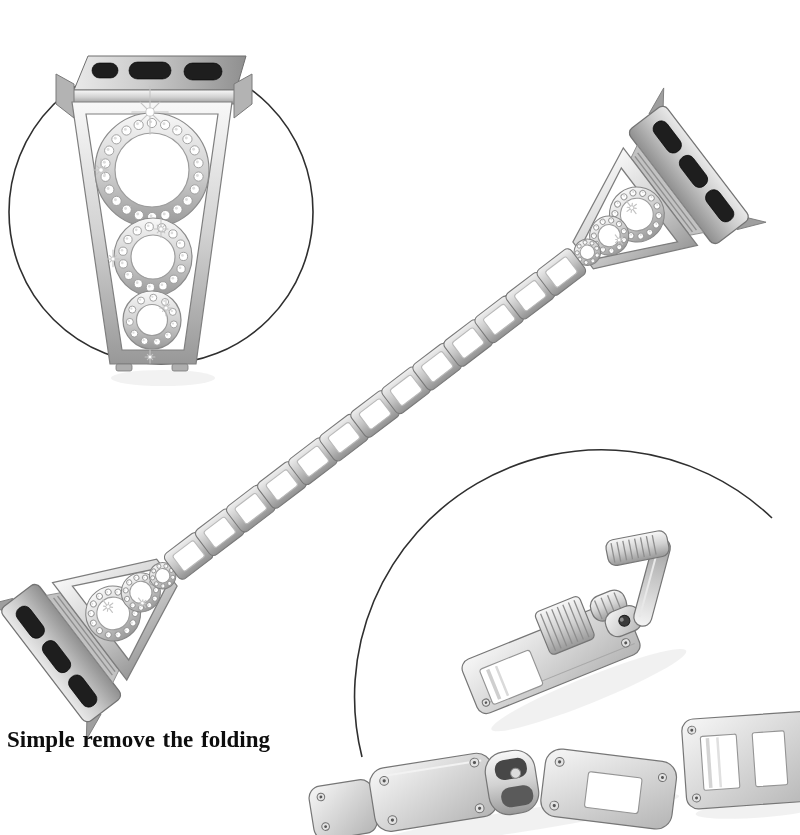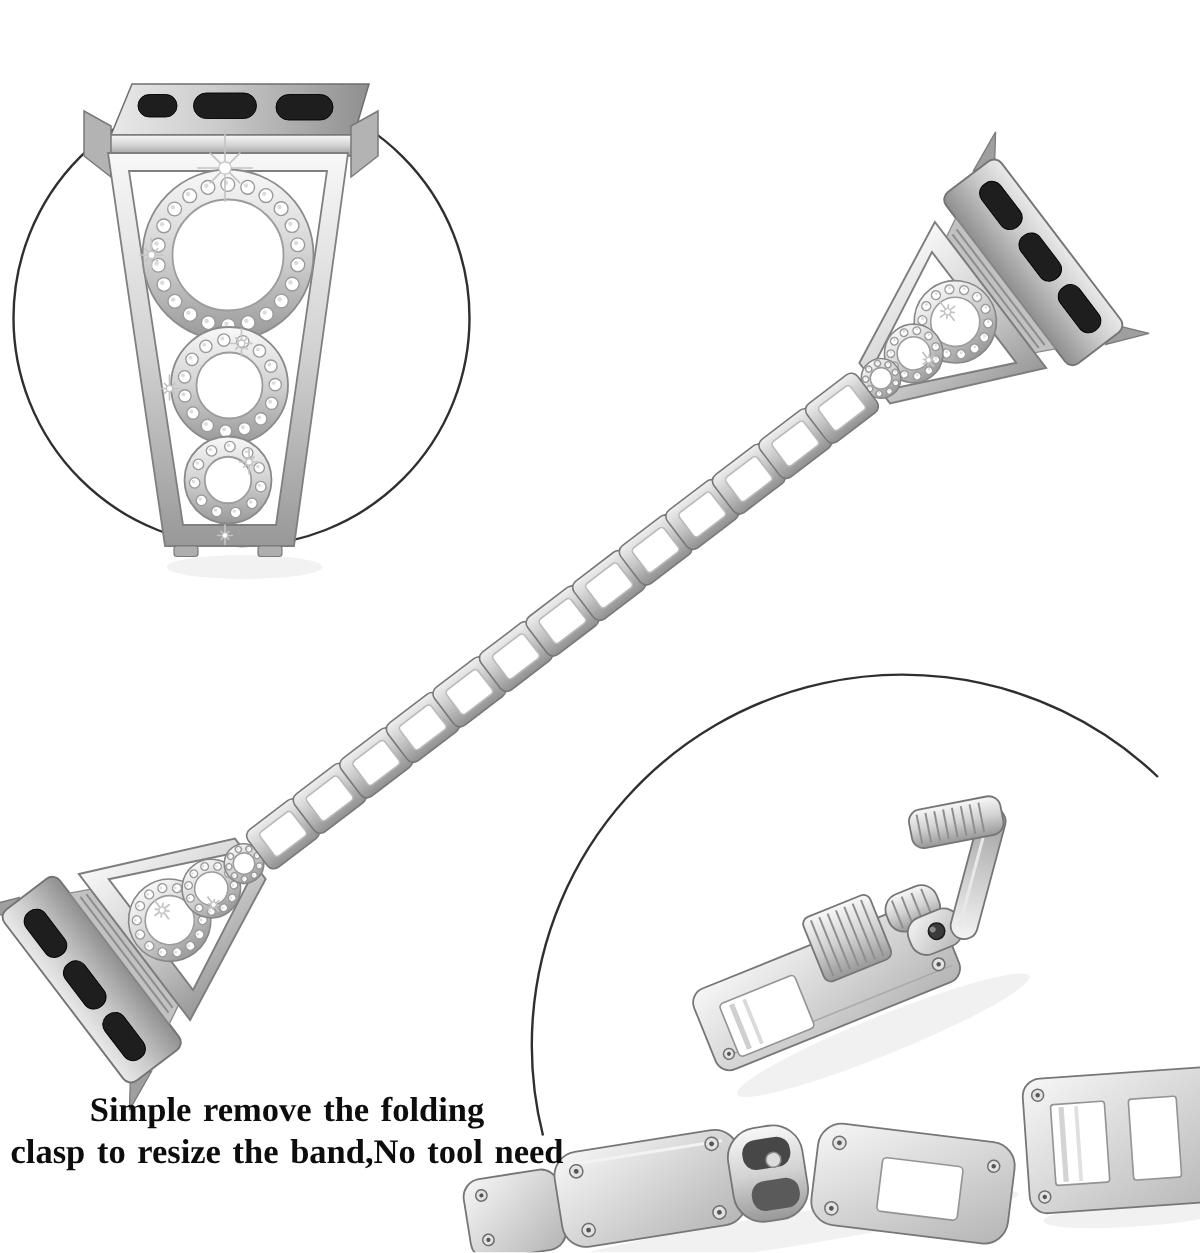--- a/index.html
+++ b/index.html
@@ -20,21 +20,21 @@
   .screw-dot{fill:#565656;}
   .shadow{fill:var(--color-shadow);}
   .white-window{fill:var(--color-ceramic);stroke:#949494;stroke-width:1.1;}
   .link-outer{fill:url(#gLink);stroke:#787878;stroke-width:1;}
   .link-inner{fill:var(--color-ceramic);stroke:#b9b9b9;stroke-width:1;}
   .connector{fill:#b2b2b2;stroke:#7d7d7d;stroke-width:1;}
   .caption{
     position:absolute;left:7px;top:726px;
     font-family:"Liberation Serif","DejaVu Serif",serif;
     font-weight:700;font-size:23px;line-height:28px;
-    color:var(--color-text);white-space:nowrap;word-spacing:2px;text-align:center;
+    color:var(--color-text);white-space:nowrap;word-spacing:2px;
   }
 </style>
 </head>
 <body>
 
 <div class="canvas">
 
 <svg class="art" width="800" height="835" viewBox="0 0 800 835" xmlns="http://www.w3.org/2000/svg" xmlns:xlink="http://www.w3.org/1999/xlink">
   <defs>
     <linearGradient id="gMetalV" x1="0" y1="0" x2="0" y2="1">
@@ -489,16 +489,15 @@
       <circle class="screw" cx="-58" cy="-34" r="4"></circle>
           <circle class="screw-dot" cx="-58" cy="-34" r="1.5"></circle>
       <circle class="screw" cx="-58" cy="34" r="4"></circle>
           <circle class="screw-dot" cx="-58" cy="34" r="1.5"></circle>
     </g>
   </g>
 </svg>
 
 <div class="caption">
   <div>Simple remove the folding</div>
-  <div>clasp to resize the band,No tool need</div>
 </div>
 
 </div>
 
 </body></html>

